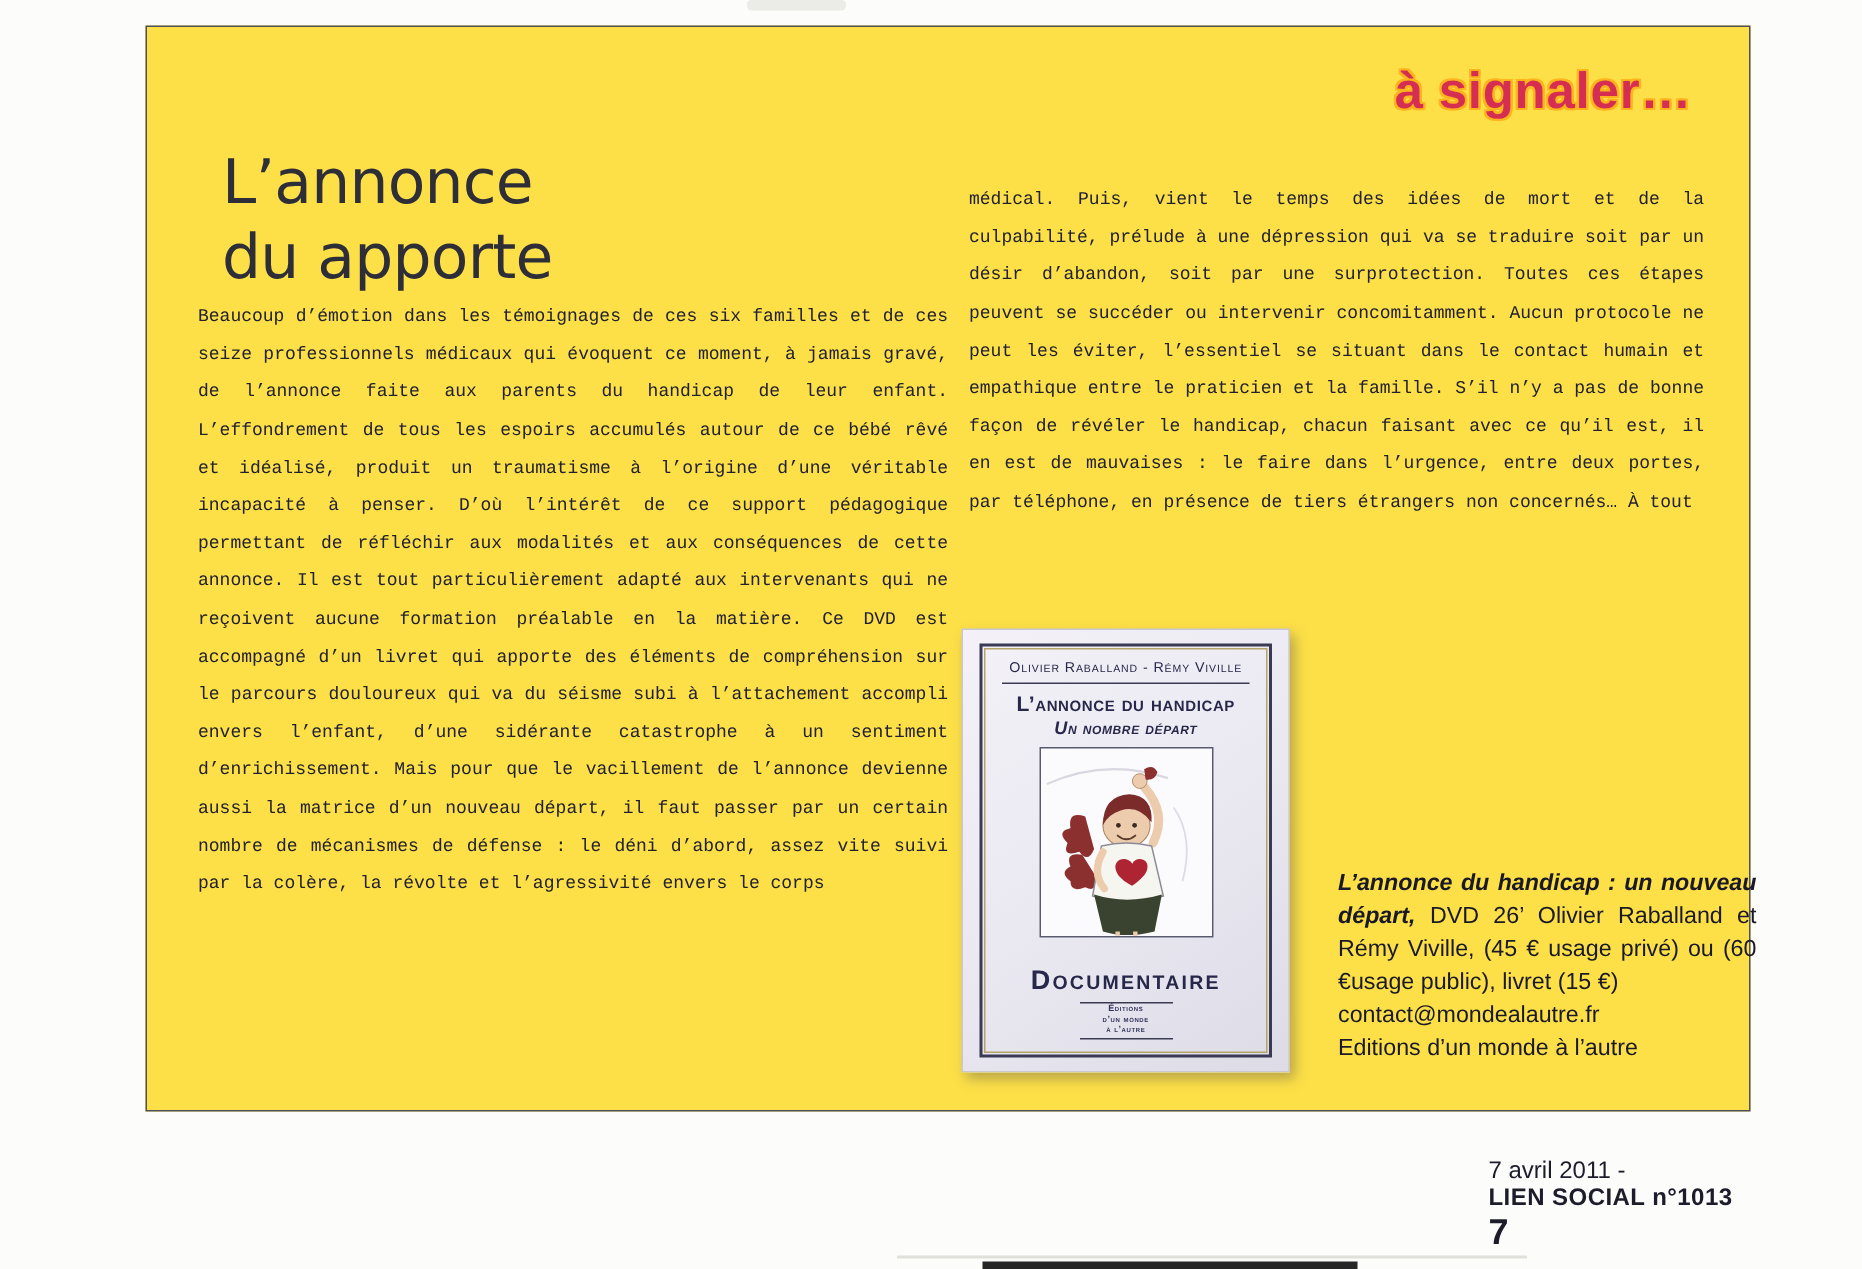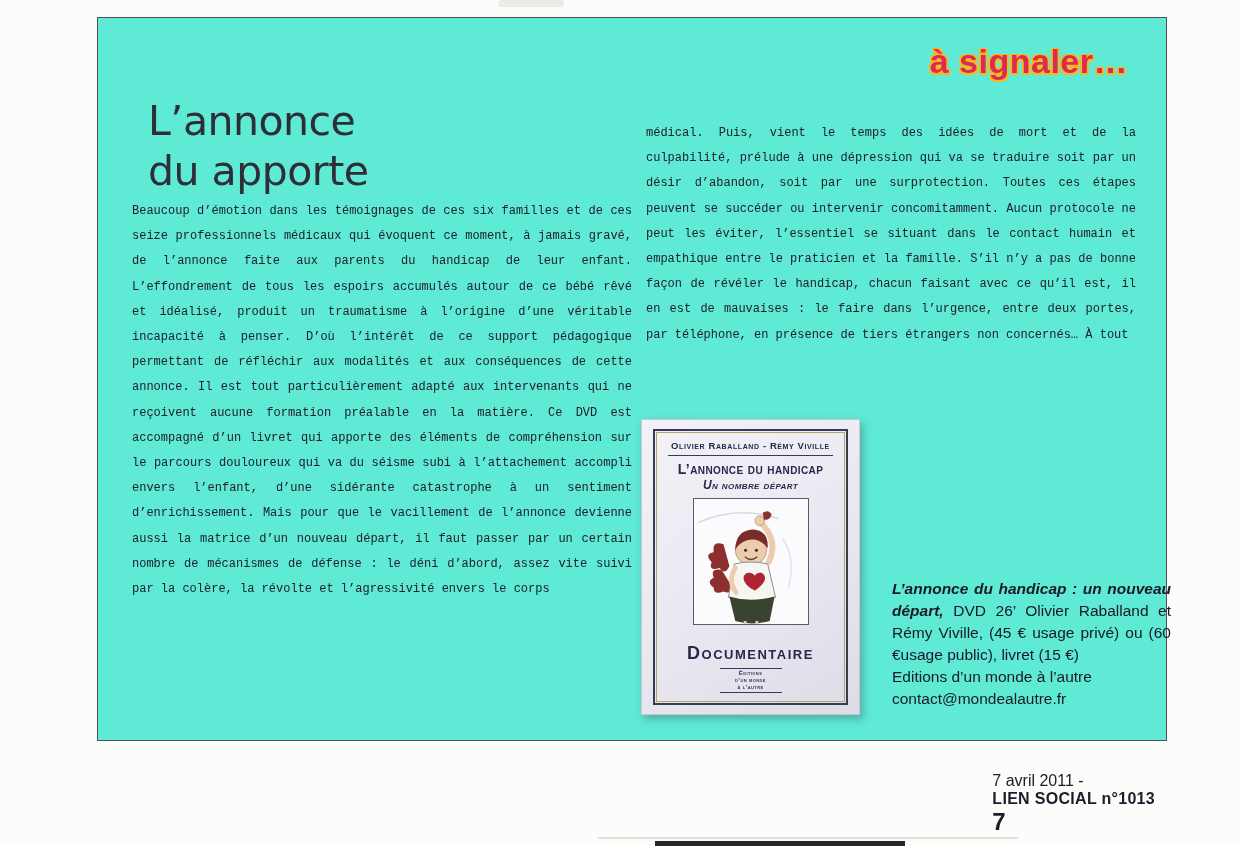--- a/index.html
+++ b/index.html
@@ -9,21 +9,21 @@
     font-family:"Liberation Sans",sans-serif;
   }
   .page{position:absolute;inset:0;}
   
   .artifact-top{position:absolute;left:498px;top:0;width:66px;height:7px;background:#dcdcd8;opacity:.55;border-radius:3px;}
   .artifact-streak{position:absolute;left:598px;top:837px;width:420px;height:2px;background:#d9d9d4;opacity:.8;}
   .artifact-bottom{position:absolute;left:655px;top:841px;width:250px;height:5px;background:#262626;}
   
   .content-box{
     position:absolute;left:97px;top:17px;width:1070px;height:724px;
-    background:#5eead4;border:1px solid #50505c;box-sizing:border-box;
+    background:#fde047;border:1px solid #50505c;box-sizing:border-box;
   }
   .signal{
     position:absolute;top:24px;right:38px;
     font-size:34px;font-weight:bold;letter-spacing:.5px;
     color:#d62e52;
     text-shadow:-1.5px -1.5px 0 #ffb41e,1.5px -1.5px 0 #ffb41e,-1.5px 1.5px 0 #ffb41e,
                  1.5px 1.5px 0 #ffb41e,0 -1.5px 0 #ffb41e,0 1.5px 0 #ffb41e,
                  -1.5px 0 0 #ffb41e,1.5px 0 0 #ffb41e;
   }
   .title{
@@ -48,21 +48,21 @@
     border:1px solid #c9c7d2;box-sizing:border-box;
   }
   .dvd-frame{
     position:absolute;inset:9px 11px;
     border:2px solid #3a3a52;box-sizing:border-box;
   }
   .dvd-inner{
     position:absolute;inset:1px;border:1px solid #b5a469;box-sizing:border-box;
     text-align:center;color:#27274a;padding-top:7px;
   }
-  .dvd-authors{font-size:9.5px;font-weight:bold;font-variant:small-caps;letter-spacing:.6px;}
+  .dvd-authors{font-size:9.5px;font-weight:normal;font-variant:small-caps;letter-spacing:.6px;}
   .dvd-rule{width:88%;height:1px;background:#3a3a52;margin:4px auto 5px auto;}
   .dvd-title{font-size:14px;font-weight:bold;font-variant:small-caps;letter-spacing:.4px;}
   .dvd-subtitle{font-size:12px;font-weight:bold;font-style:italic;font-variant:small-caps;letter-spacing:.4px;margin-top:1px;}
   .dvd-art{
     width:116px;height:127px;margin:6px auto 5px auto;
     background:#fbfafc;border:1px solid #5a5a6e;box-sizing:border-box;
   }
   .dvd-art svg{display:block;width:100%;height:100%;}
   .dvd-genre{font-size:18px;font-weight:bold;font-variant:small-caps;letter-spacing:1.5px;margin-top:18px;}
   .dvd-pub{
@@ -147,22 +147,22 @@
             <div>Éditions</div>
             <div>d’un monde</div>
             <div>à l’autre</div>
           </div>
         </div>
       </div>
     </div>
 
     <div class="caption">
       <div class="cap-flow"><span class="cap-bold">L’annonce du handicap : un nouveau départ,</span><span> DVD 26’ Olivier Raballand et Rémy Viville, (45 € usage privé) ou (60 €usage public), livret (15 €)</span></div>
+      <div>contact@mondealautre.fr</div>
       <div>Editions d’un monde à l’autre</div>
-      <div>contact@mondealautre.fr</div>
     </div>
 
   </div>
 
   <div class="footer">
     <span>7 avril 2011 - </span>
     <span class="f-bold">LIEN SOCIAL n°1013</span>
     <span class="f-page">7</span>
   </div>
 

